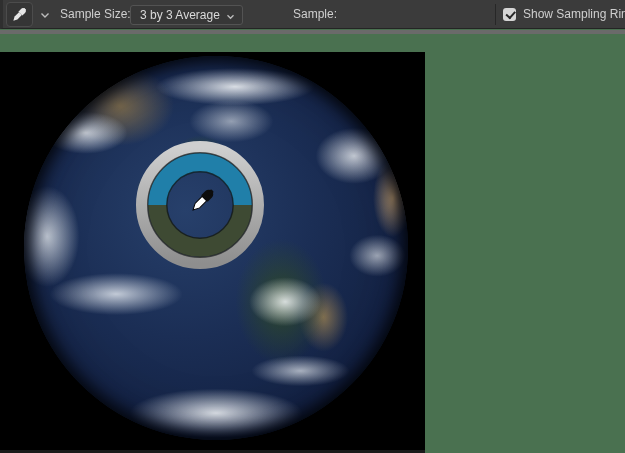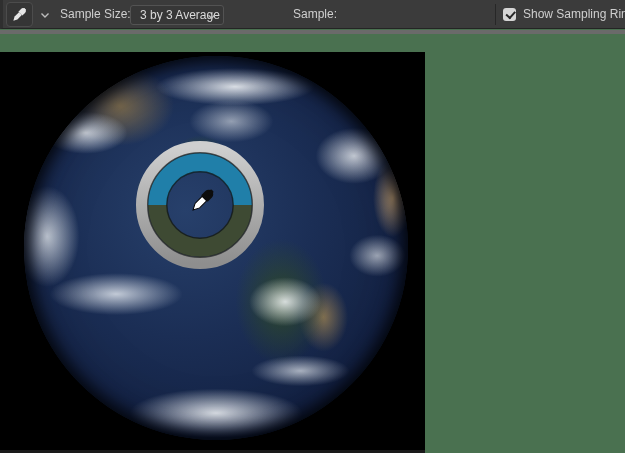--- a/index.html
+++ b/index.html
@@ -23,21 +23,21 @@
   }
   .tool-chevron{ position:absolute; left:37px; top:12px; }
   .chev{ display:block; }
   .dropdown{
     position:absolute; top:5px; height:20px;
     background:#373737; border:1px solid #535353; border-radius:3px;
     display:flex; align-items:center; cursor:default;
   }
   .dropdown .dd-text{ font-size:12px; color:#dadada; padding-left:9px; white-space:nowrap; }
   .dropdown .dd-chev{ position:absolute; right:7px; top:8px; }
-  .dd-sample-size{ left:127px; width:94px; }
+  .dd-sample-size{ left:127px; width:113px; }
   .dd-sample{ left:299px; width:183px; }
   .lbl-sample-size{ left:57px; }
   .lbl-sample{ left:253px;margin-left:37px; }
   .separator{ position:absolute; left:492px; top:4px; width:1px; height:21px; background:#272727; }
   .checkbox{
     position:absolute; left:500px; top:8px; width:13px; height:13px;
     background:#d5d5d5; border-radius:3px;
   }
   .checkbox.checked::after{
     content:""; position:absolute; left:2.5px; top:3px; width:7px; height:3.5px;

